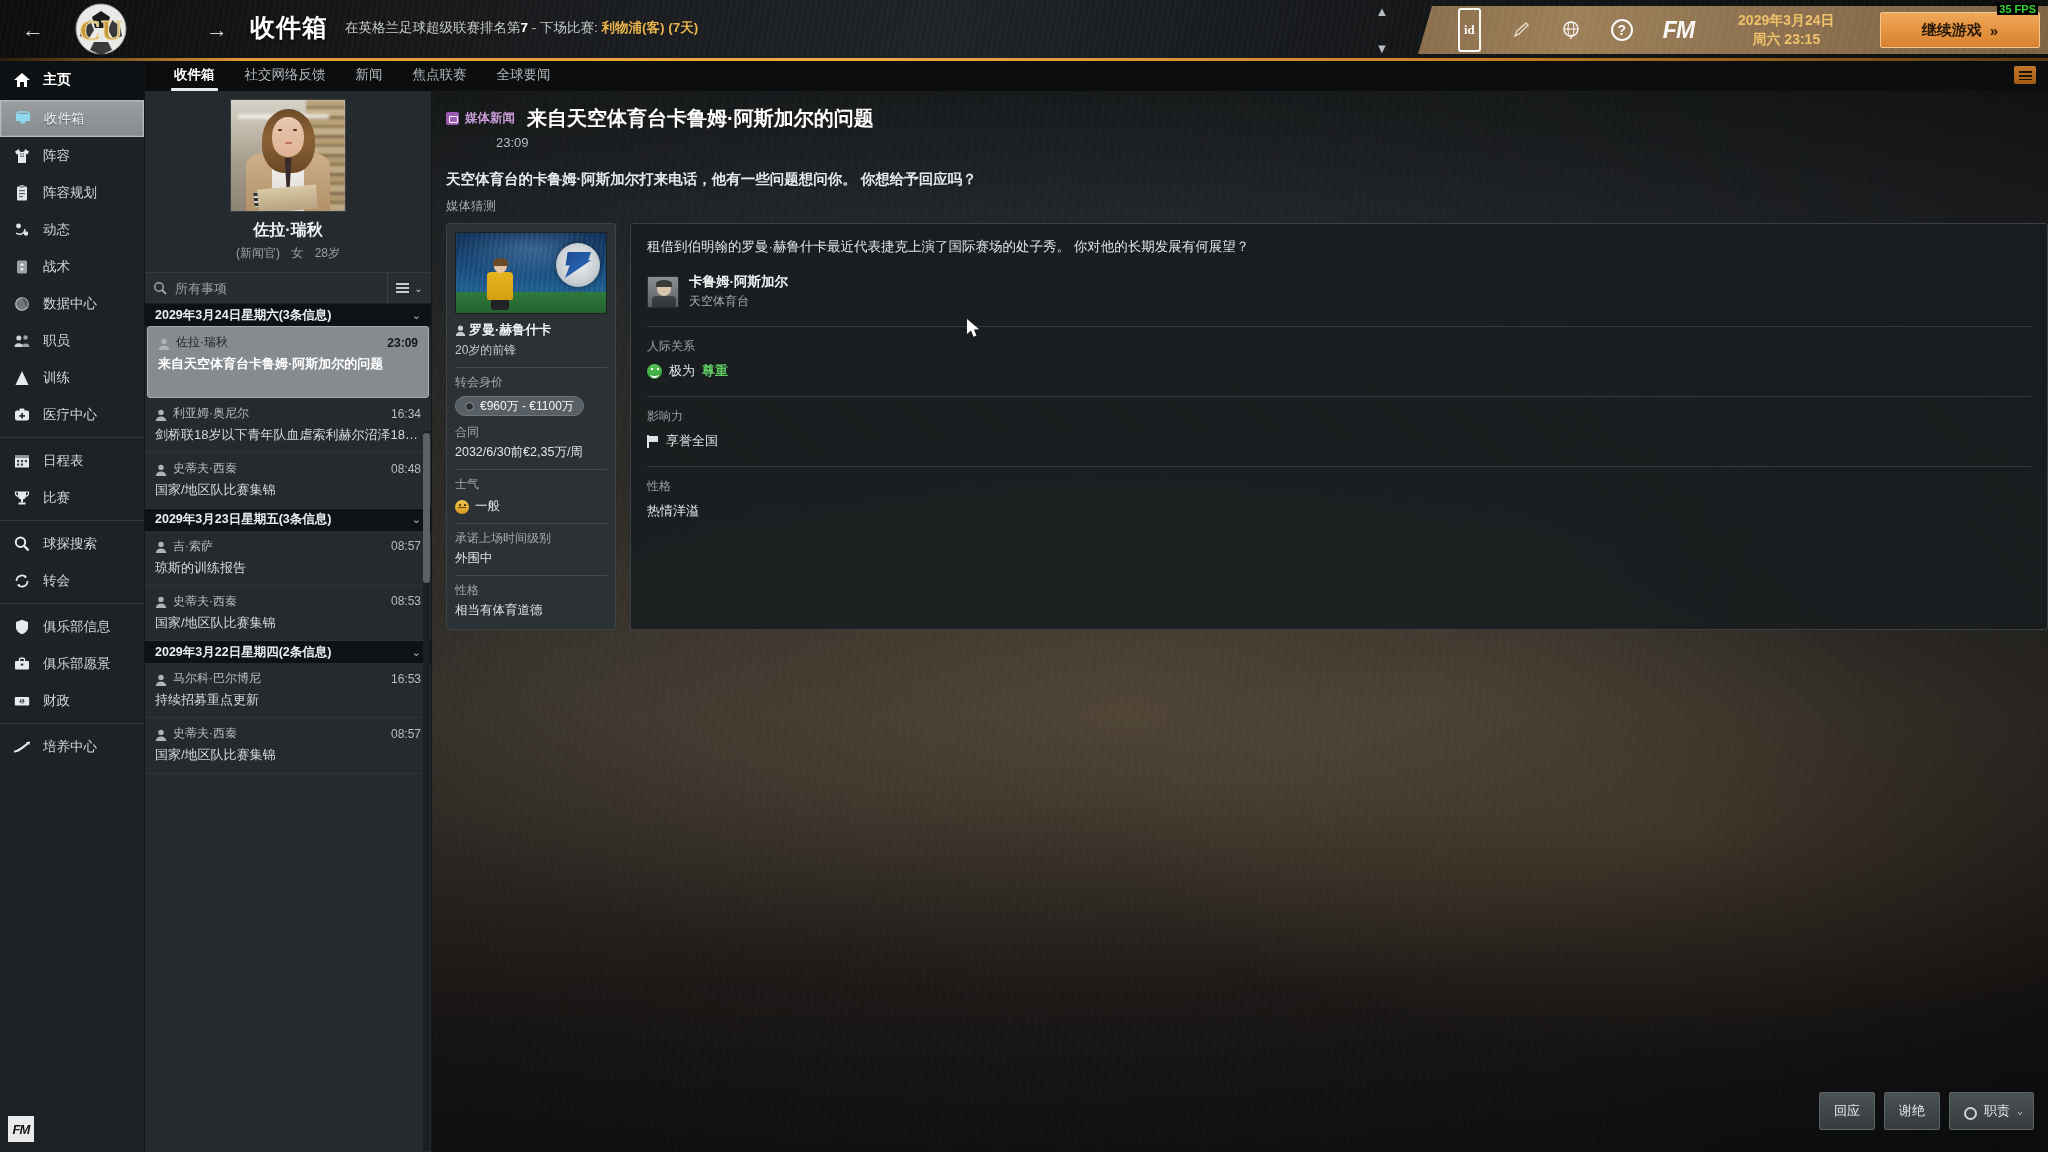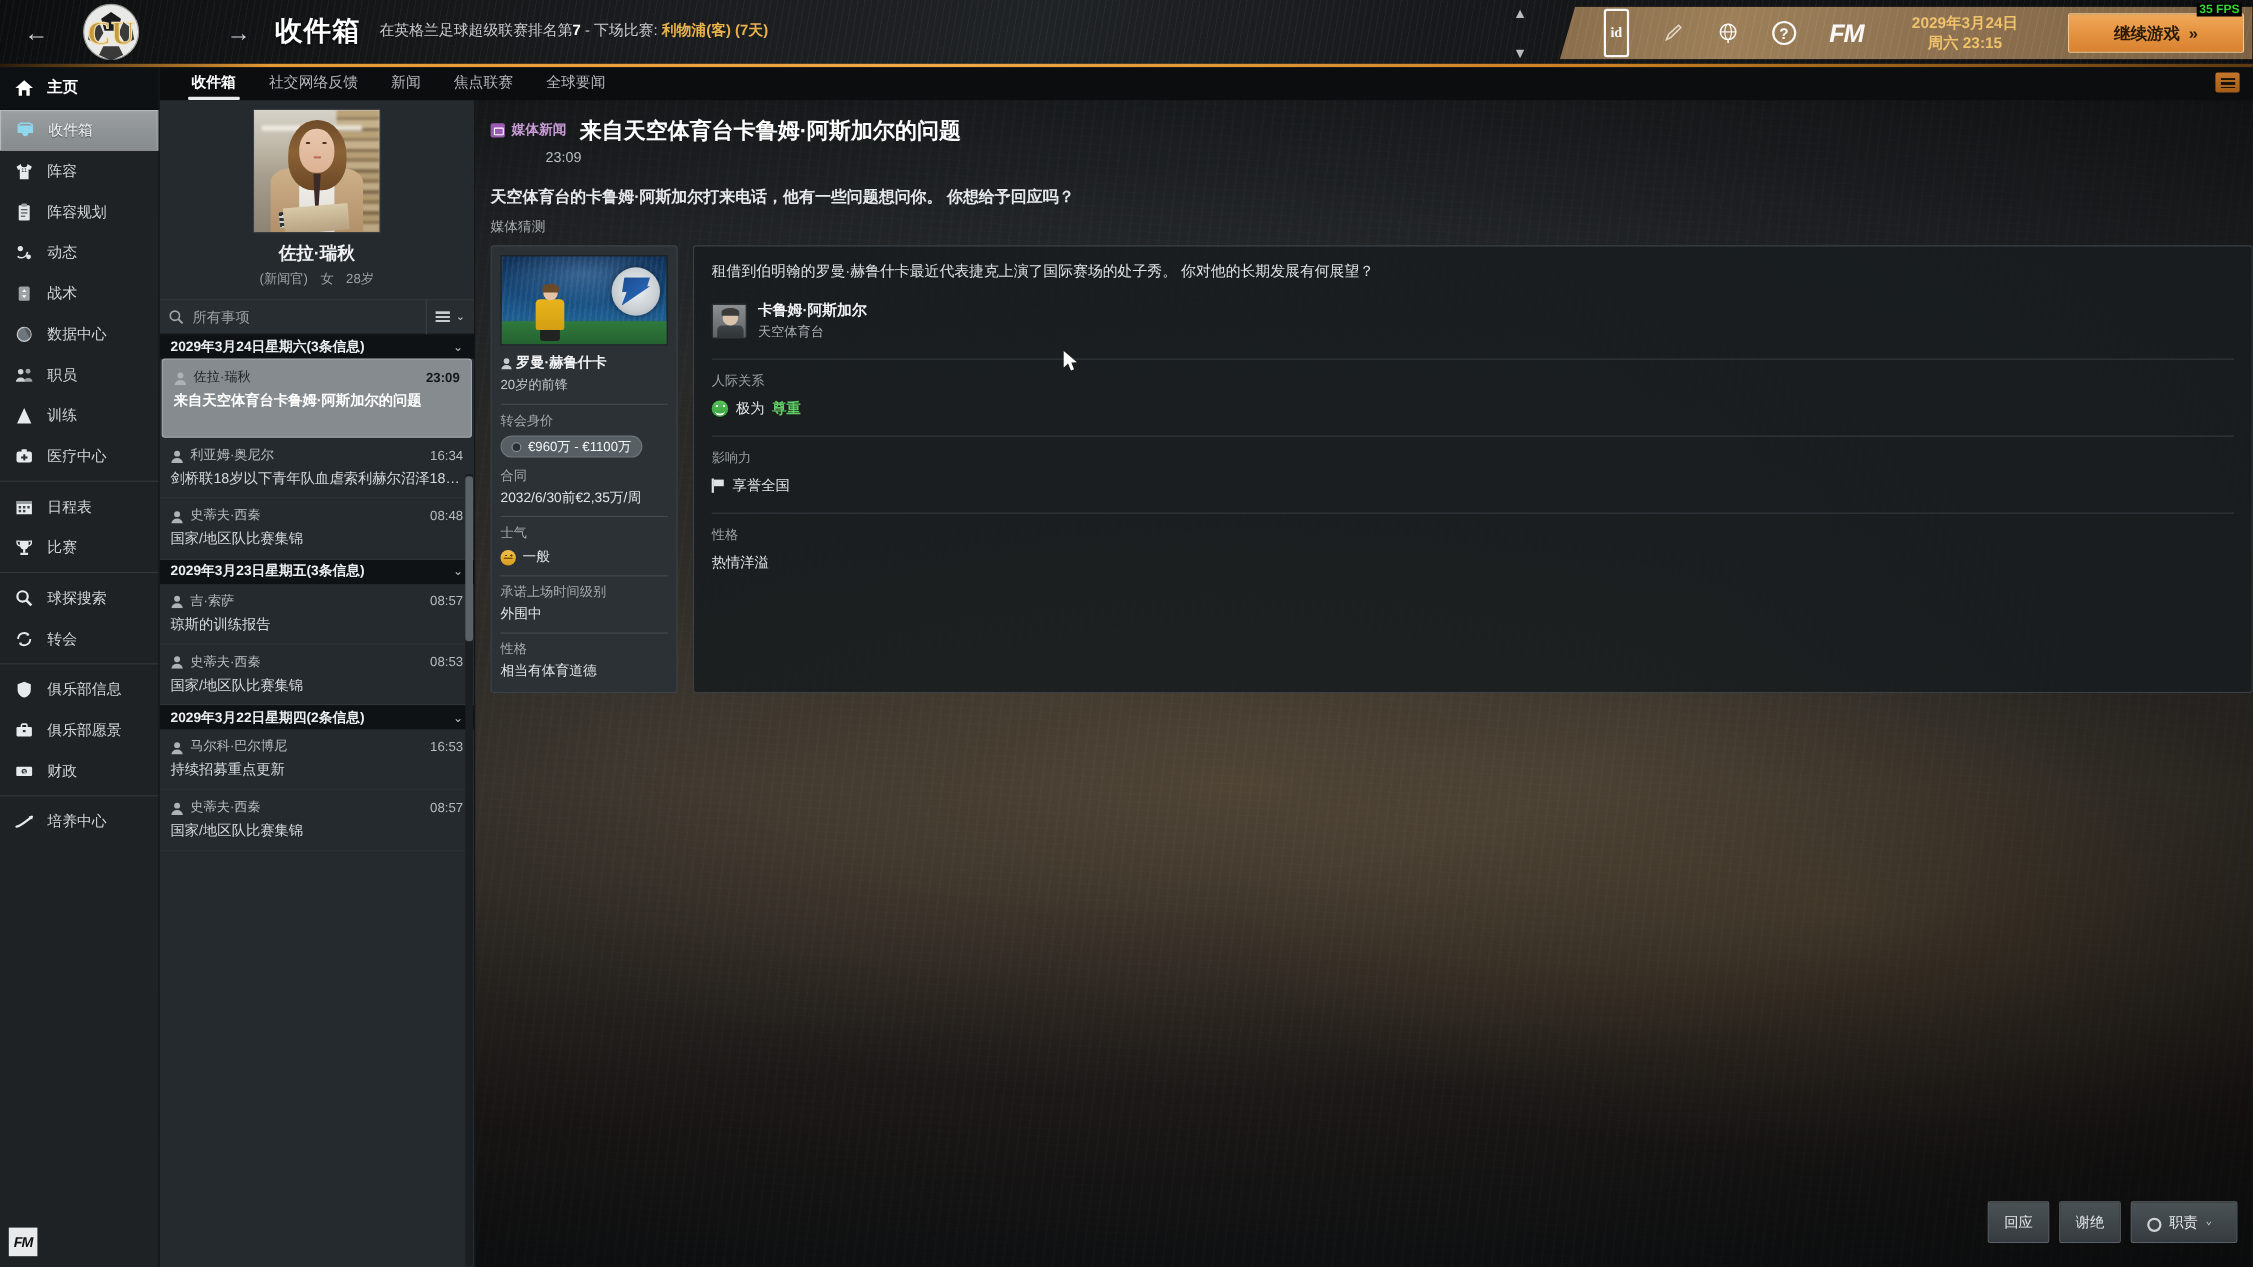--- a/index.html
+++ b/index.html
@@ -357,21 +357,21 @@
                radial-gradient(circle at 8px 1px,#fff 1px,transparent 1px); }
   .hl-green{ color:#5ecb63; font-weight:bold; }
 
   
   .actions{ position:absolute; right:14px; bottom:22px; display:flex; align-items:center; gap:9px; z-index:35; }
   .btn{
     height:38px; padding:0 14px; border-radius:2px; font-size:13px; color:#e7eaec;
     background:linear-gradient(180deg,#4b5256 0%,#353b3f 100%); border:1px solid #5b6368;
     display:flex; align-items:center; justify-content:center; cursor:pointer;font-family:Liberation Mono, monospace;
   }
-  .btn-split{ display:flex; align-items:center; gap:7px; padding-right:22px; }
+  .btn-split{ display:flex; align-items:center; gap:7px; padding-right:10px; }
   .btn .bico{ width:13px; height:13px; display:inline-block; position:relative; }
   .btn .bico:before{ content:""; position:absolute; left:0; top:2px; width:9px; height:9px;
     border-radius:50%; border:2px solid #cfd3d6; }
   .btn .bchev{ font-size:10px; color:#cfd3d6; }
 
   .cursor{ position:absolute; left:966px; top:318px; z-index:70; }
 
 </style>
 </head>
 <body>

